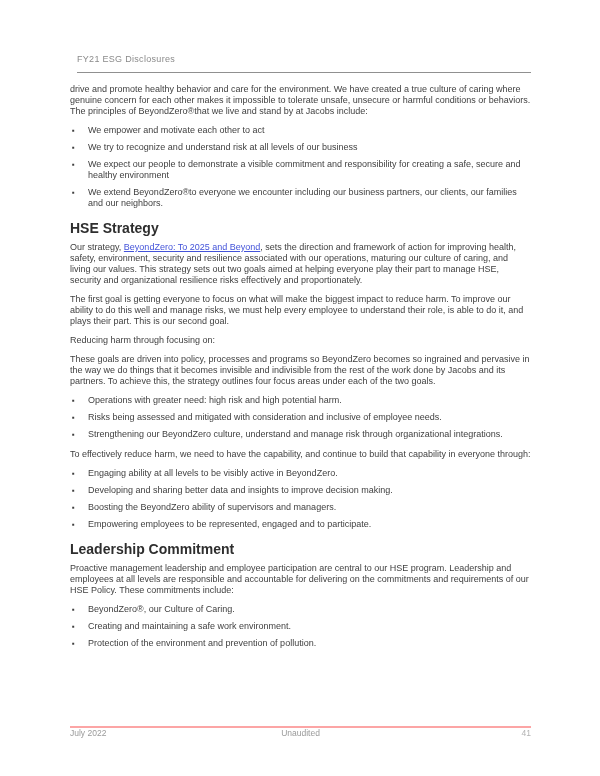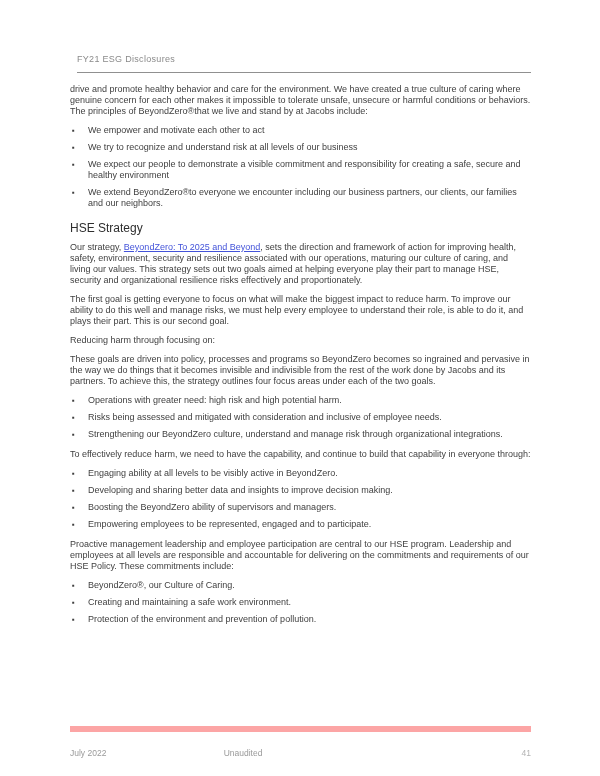--- a/index.html
+++ b/index.html
@@ -33,23 +33,23 @@
   .content {
     position: absolute;
     left: 70px;
     top: 84px;
     width: 461px;
     font-size: 9px;
     line-height: 11px;
   }
   .content p { margin: 0 0 8px 0; }
   .content h2 {
-    font-size: 12px;
+    font-size: 14px;
     line-height: 12px;
-    font-weight: normal;
+    font-weight: bold;
     color: #2e2e2e;
     margin: 13px 0 8px 0;
   }
   .content h2:first-child { margin-top: 0; }
   ul.bullets {
     list-style: none;
     margin: 2px 0 9px 0;
     padding: 0;
   }
   ul.bullets li {
@@ -68,29 +68,29 @@
   a.doc-link {
     color: #4353d9;
     text-decoration: underline;
     cursor: pointer;
   }
   .footer {
     position: absolute;
     left: 70px;
     right: 69px;
     top: 726px;
-    border-top: 6px solid #fca5a5;
-    padding-top: 16px;
+    border-top: 2px solid #fca5a5;
+    padding-top: 0;
     display: flex;
     align-items: baseline;
     font-size: 8.5px;
     color: #9a9a9a;
   }
   .footer .f-left  { flex: 1; text-align: left; }
-  .footer .f-center{ flex: 1; }
+  .footer .f-center{ flex: 1; text-align: center; }
   .footer .f-right { flex: 1; text-align: right; color: #b3b3b3; }
 </style>
 </head>
 <body>
 
 <div class="page">
 
   <div class="header">
     <div class="header-title">FY21 ESG Disclosures</div>
     <hr class="header-rule">
@@ -125,20 +125,21 @@
 
     <p>To effectively reduce harm, we need to have the capability, and continue to build that capability in everyone through:</p>
 
     <ul class="bullets">
       <li>Engaging ability at all levels to be visibly active in BeyondZero.</li>
       <li>Developing and sharing better data and insights to improve decision making.</li>
       <li>Boosting the BeyondZero ability of supervisors and managers.</li>
       <li>Empowering employees to be represented, engaged and to participate.</li>
     </ul>
 
+    <h2>Leadership Commitment</h2>
 
     <p>Proactive management leadership and employee participation are central to our HSE program. Leadership and employees at all levels are responsible and accountable for delivering on the commitments and requirements of our HSE Policy. These commitments include:</p>
 
     <ul class="bullets">
       <li>BeyondZero®, our Culture of Caring.</li>
       <li>Creating and maintaining a safe work environment.</li>
       <li>Protection of the environment and prevention of pollution.</li>
     </ul>
 
   </div>

